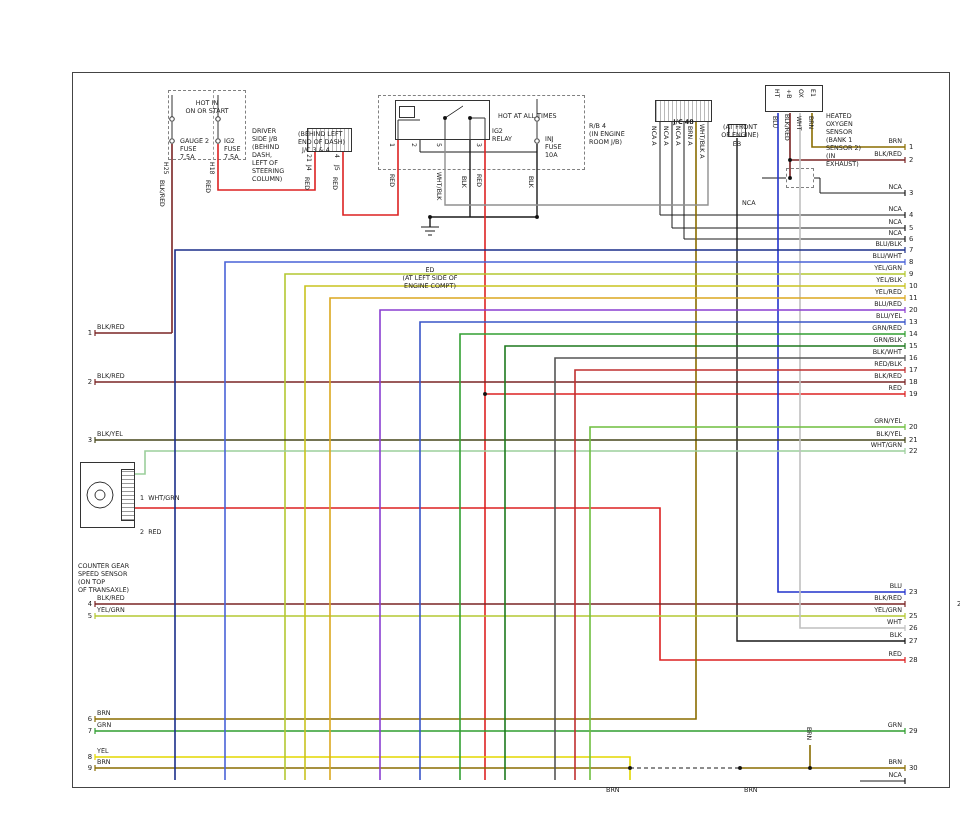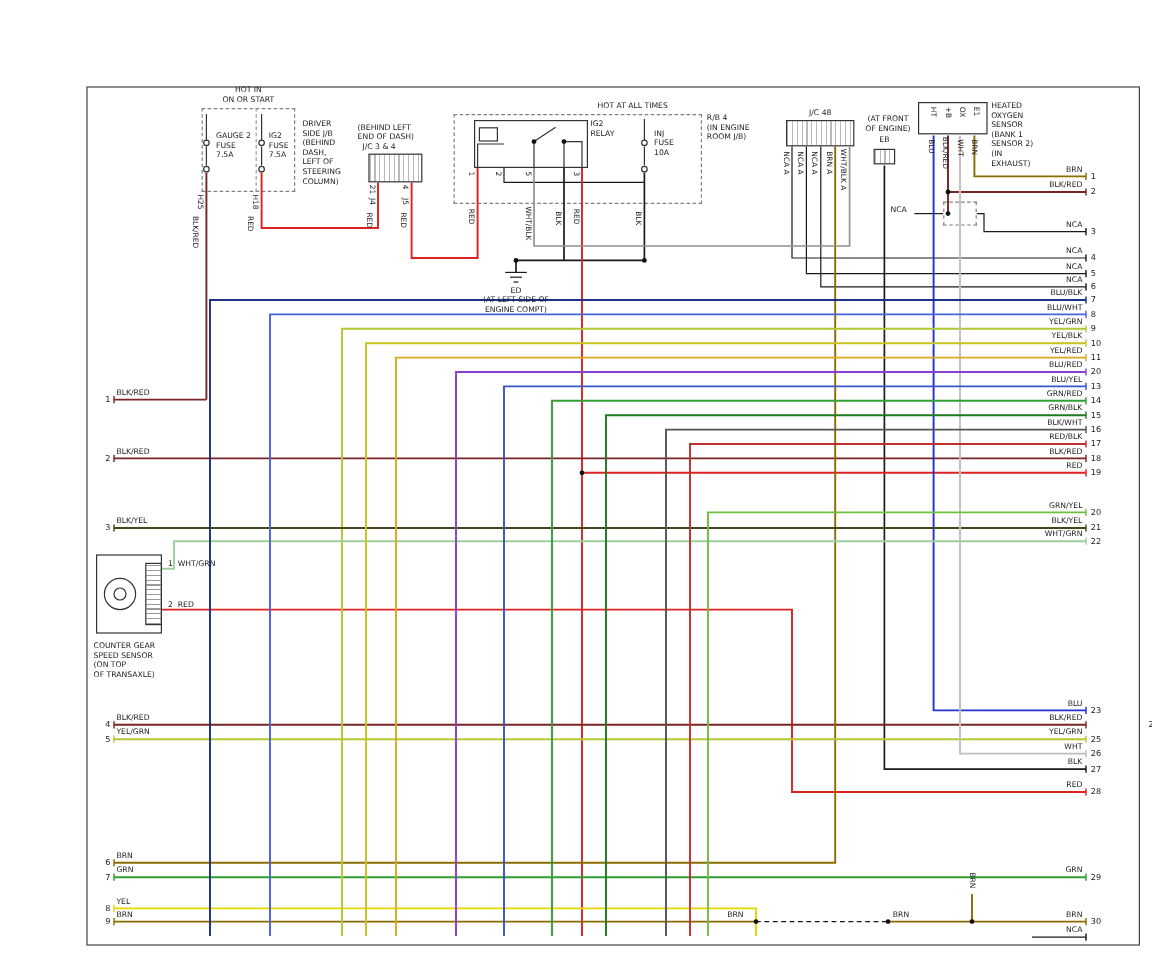--- a/index.html
+++ b/index.html
@@ -12,21 +12,21 @@
   .diagram{position:absolute;left:0;top:0;width:960px;height:815px;}
   .bx{position:absolute;box-sizing:border-box;}
   .solid{border:1px solid #333;}
   .solid2{border:1px solid #444;}
   .dashed{border:1px dashed #808080;}
   .dashedv{border-left:1px dashed #9a9a9a;}
   .hatch{border:1px solid #333;
          background:repeating-linear-gradient(90deg,#b9b9b9 0,#b9b9b9 1px,transparent 1px,transparent 4px);}
   .hatchh{border:1px solid #333;
          background:repeating-linear-gradient(0deg,#9a9a9a 0,#9a9a9a 1px,transparent 1px,transparent 4px);}
-  .blk{position:absolute;font-size:6.4px;line-height:8px;color:#222;white-space:pre;}
+  .blk{position:absolute;font-size:6.4px;line-height:8px;color:#222;white-space:pre;margin-top:28px;}
   .rl{position:absolute;font-size:6.2px;line-height:7px;color:#222;transform-origin:0 0;
       transform:rotate(90deg);white-space:nowrap;}
   .pin-label{position:absolute;font-size:6.4px;line-height:8px;color:#222;}
   .pin-num{position:absolute;font-size:6.8px;line-height:8px;color:#222;}
   svg{position:absolute;left:0;top:0;pointer-events:none;}
 </style>
 </head>
 <body>
 
 <div class="page">
@@ -172,21 +172,21 @@
       <div>
         <div class="blk" style="left: 168px; top: 71px; width: 78px; text-align: center;"><div>HOT IN</div><div>ON OR START</div></div>
         <div class="blk" style="left: 180px; top: 109px; width: 34px; text-align: left;"><div>GAUGE 2</div><div>FUSE</div><div>7.5A</div></div>
         <div class="blk" style="left: 224px; top: 109px; width: 22px; text-align: left;"><div>IG2</div><div>FUSE</div><div>7.5A</div></div>
         <div class="blk" style="left: 252px; top: 99px; width: 48px; text-align: left;"><div>DRIVER</div><div>SIDE J/B</div><div>(BEHIND</div><div>DASH,</div><div>LEFT OF</div><div>STEERING</div><div>COLUMN)</div></div>
         <div class="blk" style="left: 298px; top: 102px; width: 64px; text-align: left;"><div>(BEHIND LEFT</div><div>END OF DASH)</div><div>  J/C 3 &amp; 4</div></div>
         <div class="blk" style="left: 498px; top: 84px; width: 90px; text-align: left;"><div>HOT AT ALL TIMES</div></div>
         <div class="blk" style="left: 492px; top: 99px; width: 40px; text-align: left;"><div>IG2</div><div>RELAY</div></div>
         <div class="blk" style="left: 545px; top: 107px; width: 30px; text-align: left;"><div>INJ</div><div>FUSE</div><div>10A</div></div>
         <div class="blk" style="left: 589px; top: 94px; width: 56px; text-align: left;"><div>R/B 4</div><div>(IN ENGINE</div><div>ROOM J/B)</div></div>
-        <div class="blk" style="left: 655px; top: 90px; width: 57px; text-align: center;"><div>J/C 48</div></div>
+        <div class="blk" style="left: 655px; top: 90px; width: 57px; text-align: center; font-weight: bold;"><div>J/C 48</div></div>
         <div class="blk" style="left: 712px; top: 95px; width: 56px; text-align: center;"><div>(AT FRONT</div><div>OF ENGINE)</div></div>
         <div class="blk" style="left: 727px; top: 112px; width: 20px; text-align: center;"><div>EB</div></div>
         <div class="blk" style="left: 826px; top: 84px; width: 72px; text-align: left;"><div>HEATED</div><div>OXYGEN</div><div>SENSOR</div><div>(BANK 1</div><div>SENSOR 2)</div><div>(IN</div><div>EXHAUST)</div></div>
         <div class="blk" style="left: 410px; top: 238px; width: 40px; text-align: center;"><div>ED</div></div>
         <div class="blk" style="left: 390px; top: 246px; width: 80px; text-align: center;"><div>(AT LEFT SIDE OF</div><div>ENGINE COMPT)</div></div>
         <div class="blk" style="left: 78px; top: 534px; width: 76px; text-align: left;"><div>COUNTER GEAR</div><div>SPEED SENSOR</div><div>(ON TOP</div><div>OF TRANSAXLE)</div></div>
         <div class="blk" style="left: 742px; top: 171px; width: 22px; text-align: left;"><div>NCA</div></div>
         <div class="blk" style="left: 606px; top: 758px; width: 26px; text-align: left;"><div>BRN</div></div>
         <div class="blk" style="left: 744px; top: 758px; width: 26px; text-align: left;"><div>BRN</div></div>
         <div class="blk" style="left: 140px; top: 466px; width: 60px; text-align: left;"><div>1  WHT/GRN</div></div>

